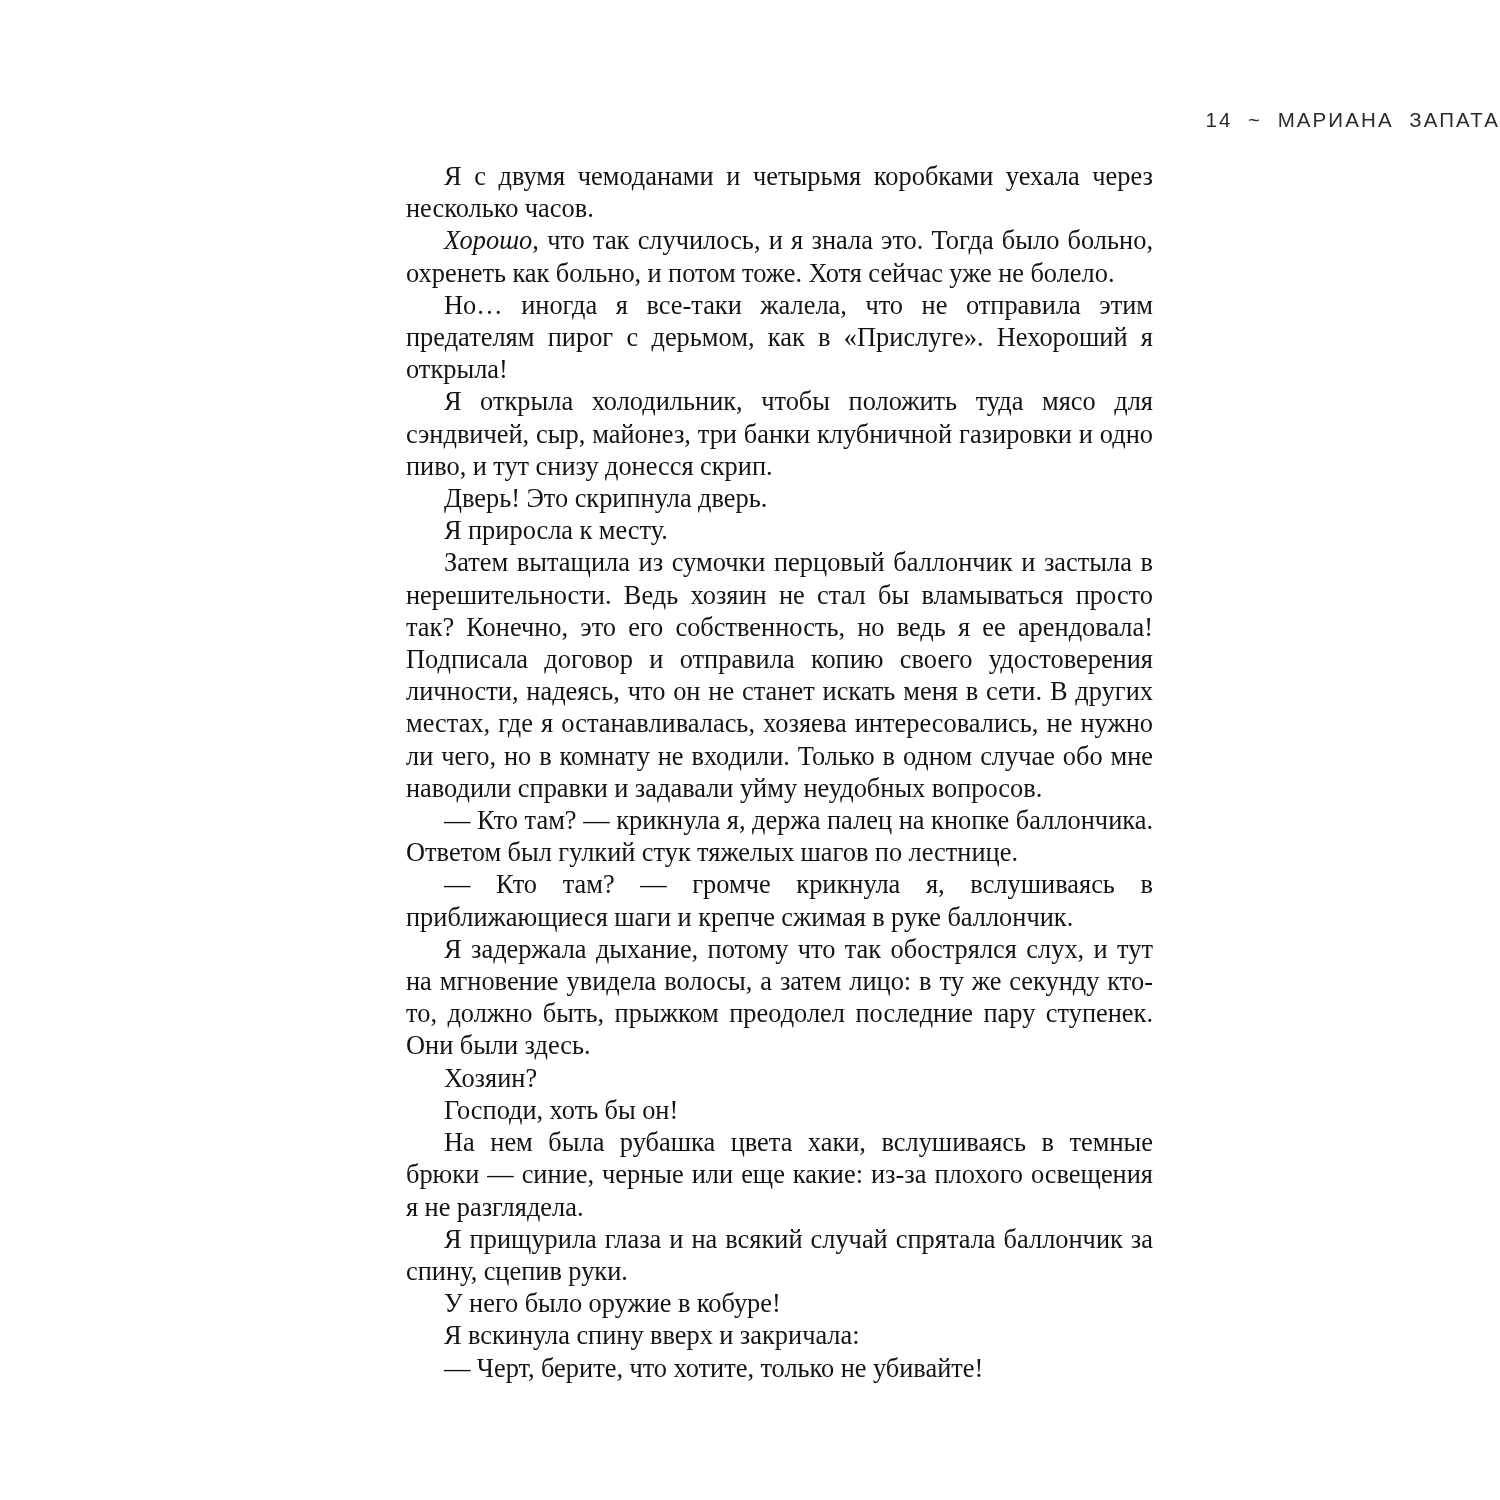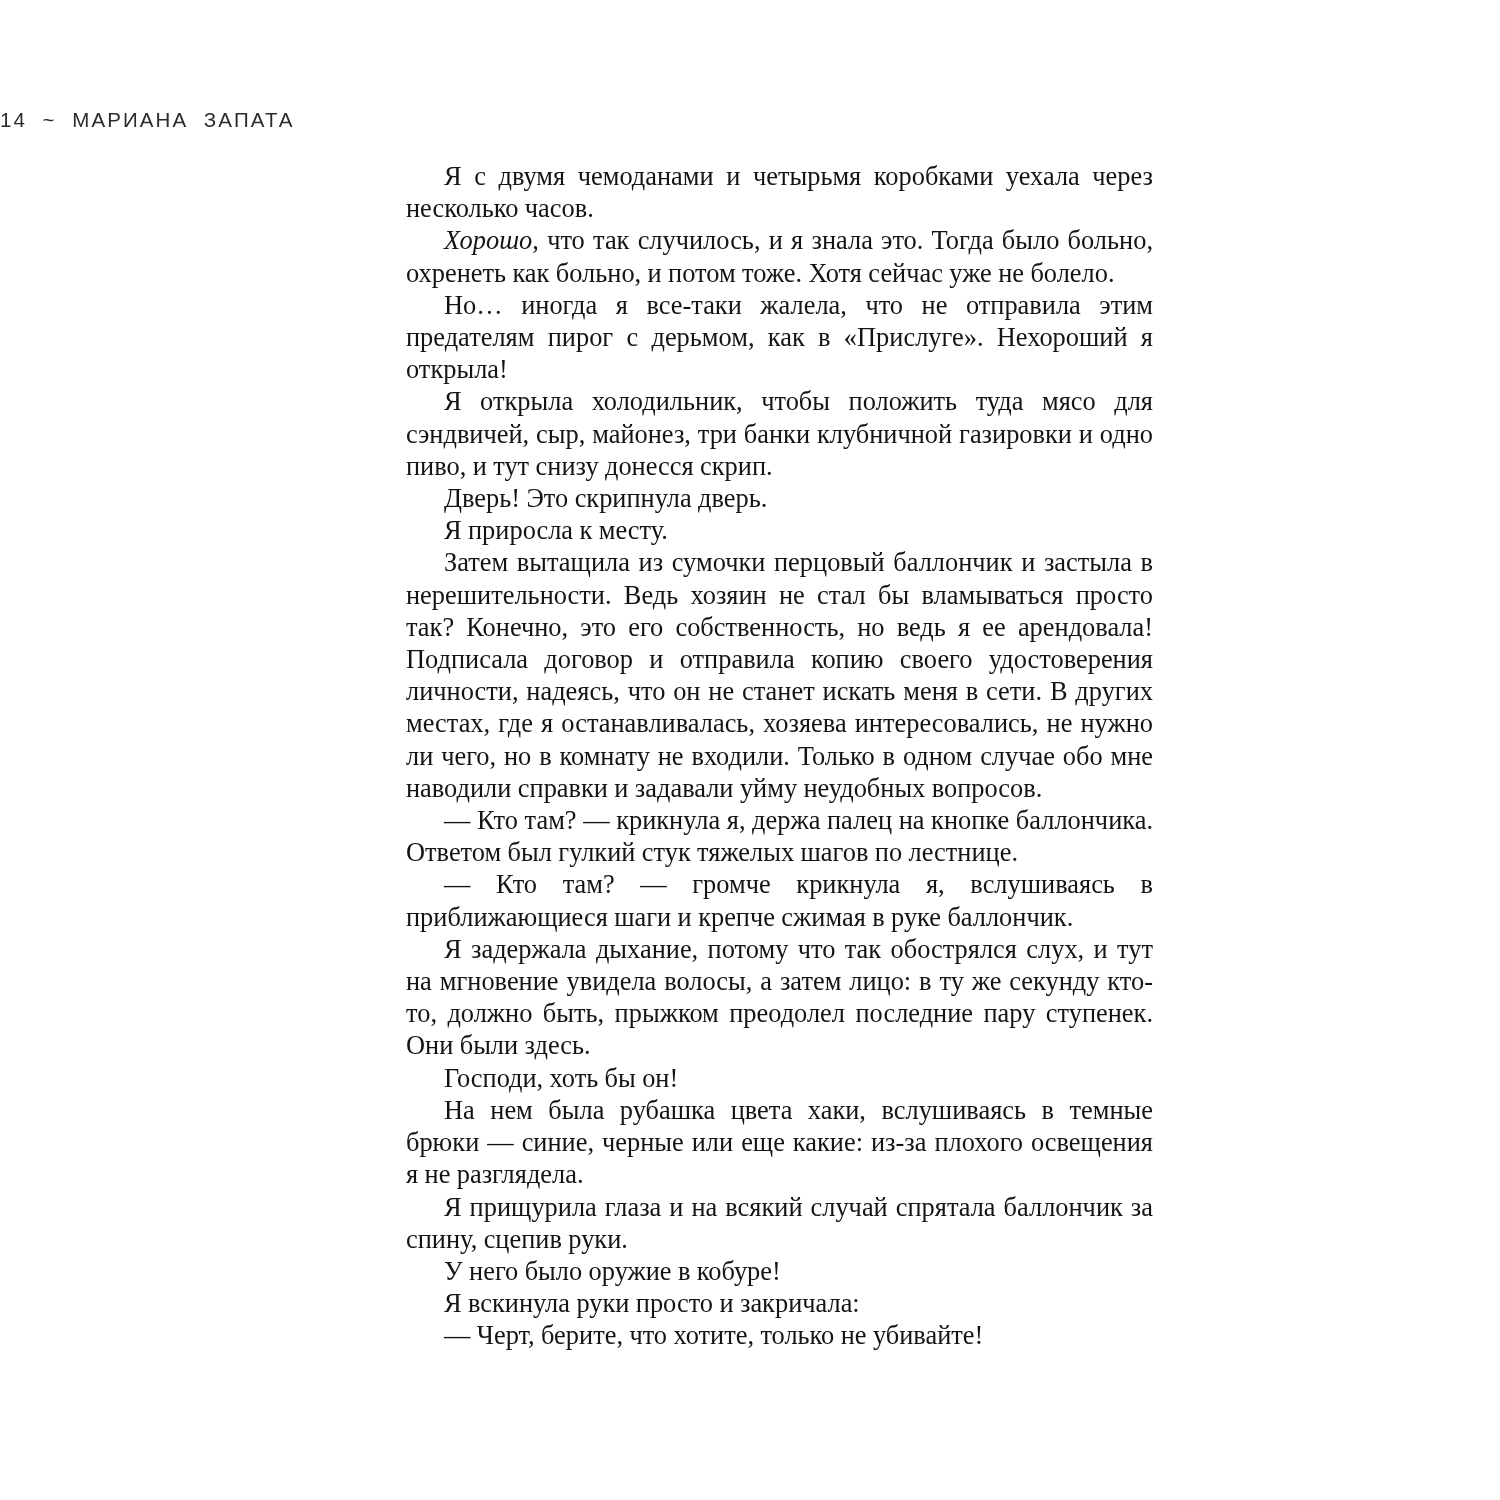--- a/index.html
+++ b/index.html
@@ -21,21 +21,21 @@
     height: 1500px;
     background: #ffffff;
   }
 
   
   .running-head {
     position: absolute;
     top: 108px;
     left: 0;
     width: 1500px;
-    text-align: left;
+    text-align: right;
     font-family: "Liberation Sans", "DejaVu Sans", sans-serif;
     font-size: 20.5px;
     letter-spacing: 2.1px;
     color: #2b2b2b;
     white-space: pre;
   }
 
   
   .textblock {
     position: absolute;
@@ -76,21 +76,22 @@
       <p class="para"><span>Я с двумя чемоданами и четырьмя коробками уехала через несколько часов.</span></p>
       <p class="para"><span class="it">Хорошо</span><span>, что так случилось, и я знала это. Тогда было больно, охренеть как больно, и потом тоже. Хотя сейчас уже не болело.</span></p>
       <p class="para"><span>Но… иногда я все-таки жалела, что не отправила этим предателям пирог с дерьмом, как в «Прислуге». Нехороший я открыла!</span></p>
       <p class="para"><span>Я открыла холодильник, чтобы положить туда мясо для сэндвичей, сыр, майонез, три банки клубничной газировки и одно пиво, и тут снизу донесся скрип.</span></p>
       <p class="para"><span>Дверь! Это скрипнула дверь.</span></p>
       <p class="para"><span>Я приросла к месту.</span></p>
       <p class="para"><span>Затем вытащила из сумочки перцовый баллончик и застыла в нерешительности. Ведь хозяин не стал бы вламываться просто так? Конечно, это его собственность, но ведь я ее арендовала! Подписала договор и отправила копию своего удостоверения личности, надеясь, что он не станет искать меня в сети. В других местах, где я останавливалась, хозяева интересовались, не нужно ли чего, но в комнату не входили. Только в одном случае обо мне наводили справки и задавали уйму неудобных вопросов.</span></p>
       <p class="para"><span>— Кто там? — крикнула я, держа палец на кнопке баллончика. Ответом был гулкий стук тяжелых шагов по лестнице.</span></p>
       <p class="para"><span>— Кто там? — громче крикнула я, вслушиваясь в приближающиеся шаги и крепче сжимая в руке баллончик.</span></p>
       <p class="para"><span>Я задержала дыхание, потому что так обострялся слух, и тут на мгновение увидела волосы, а затем лицо: в ту же секунду кто-то, должно быть, прыжком преодолел последние пару ступенек. Они были здесь.</span></p>
+      <p class="para"><span>Хозяин?</span></p>
       <p class="para"><span>Господи, хоть бы он!</span></p>
       <p class="para"><span>На нем была рубашка цвета хаки, вслушиваясь в темные брюки — синие, черные или еще какие: из-за плохого освещения я не разглядела.</span></p>
       <p class="para"><span>Я прищурила глаза и на всякий случай спрятала баллончик за спину, сцепив руки.</span></p>
       <p class="para"><span>У него было оружие в кобуре!</span></p>
-      <p class="para"><span>Я вскинула руки просто и закричала:</span></p>
+      <p class="para"><span>Я вскинула спину вверх и закричала:</span></p>
       <p class="para"><span>— Черт, берите, что хотите, только не убивайте!</span></p>
     </div>
 
 </div>
 
 </body></html>

